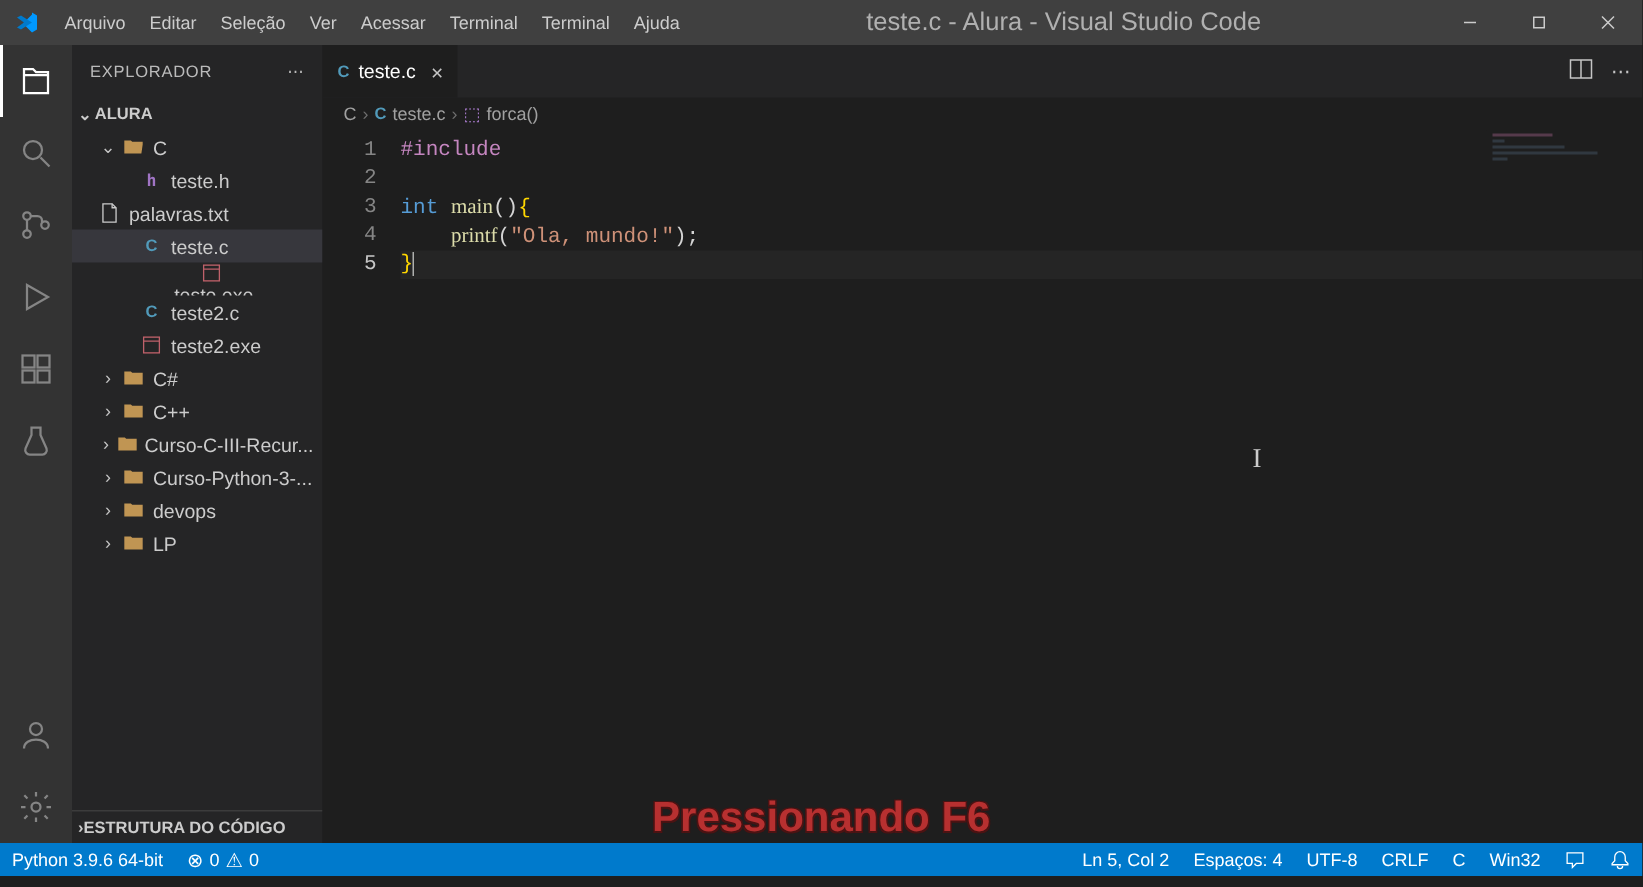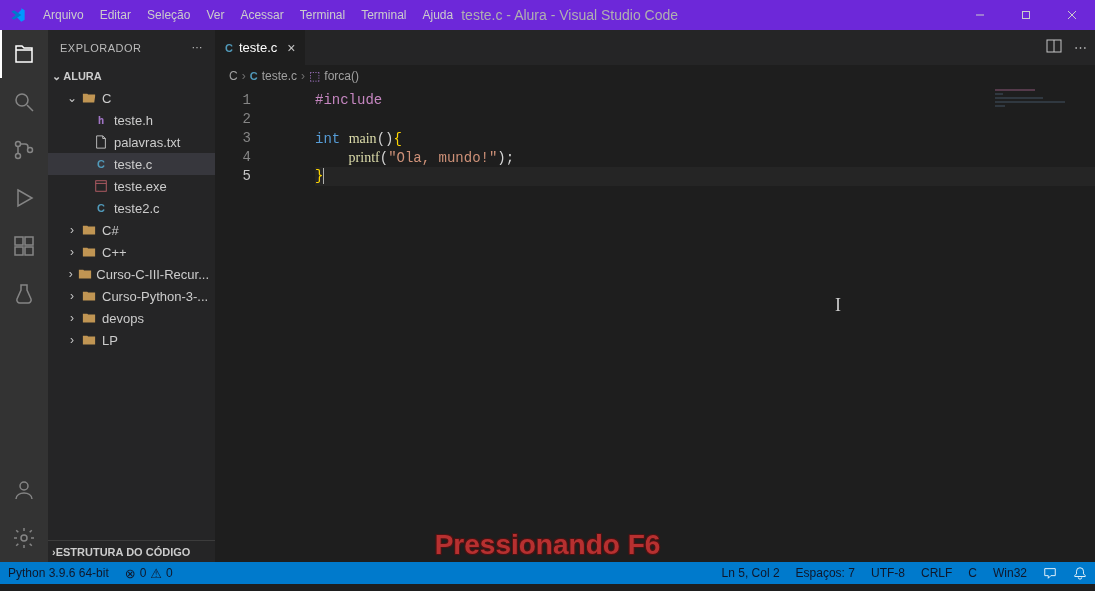--- a/index.html
+++ b/index.html
@@ -1,24 +1,24 @@
 <!DOCTYPE html>
 <html><head>
 <meta charset="utf-8">
 <style>
 * { margin: 0; padding: 0; box-sizing: border-box; }
 body { font-family: "Segoe UI", Arial, sans-serif; background: #1e1e1e; color: #cccccc; width: 1095px; height: 591px; overflow: hidden; font-size: 13px; position: relative; }
 
 
-.titlebar { height: 30px; background: #6d28d9; display: flex; align-items: center; color: #cccccc; }
+.titlebar { height: 30px; background: #404040; display: flex; align-items: center; color: #cccccc; }
 .titlebar .vscode-icon { width: 35px; display: flex; justify-content: center; align-items: center; }
 .titlebar .vscode-icon svg { width: 16px; height: 16px; }
 .titlebar .menus { display: flex; height: 100%; }
 .titlebar .menu-item { padding: 0 8px; display: flex; align-items: center; cursor: pointer; font-size: 12px; }
-.titlebar .window-title { flex: 1; text-align: left; font-size: 14px; color: #b0b0b0; }
+.titlebar .window-title { flex: 1; text-align: center; font-size: 17px; color: #b0b0b0; }
 .titlebar .win-controls { display: flex; height: 100%; }
 .titlebar .win-btn { width: 46px; display: flex; justify-content: center; align-items: center; cursor: pointer; }
 
 .main-layout { display: flex; height: 532px; }
 
 
 .activitybar { width: 48px; background: #333333; display: flex; flex-direction: column; }
 .activitybar .ab-group { display: flex; flex-direction: column; }
 .activitybar .ab-bottom { margin-top: auto; }
 .activitybar .ab-item { height: 48px; display: flex; justify-content: center; align-items: center; cursor: pointer; color: #858585; position: relative; }
@@ -55,38 +55,38 @@
 
 .breadcrumbs { height: 22px; display: flex; align-items: center; padding: 0 14px; font-size: 12px; color: #a0a0a0; gap: 4px; }
 .breadcrumbs .sep { color: #6e6e6e; }
 .breadcrumbs .bc-item { display: flex; align-items: center; gap: 4px; cursor: pointer; }
 
 .editor-body { flex: 1; display: flex; position: relative; font-family: Consolas, "Courier New", monospace; font-size: 14px; }
 .gutter { width: 52px; text-align: right; padding: 4px 16px 0 0; color: #858585; line-height: 19px; }
 .gutter .ln { height: 19px; }
 .gutter .ln.active { color: #c6c6c6; }
 .code-lines { flex: 1; padding: 4px 0 0 0; line-height: 19px; }
-.code-line { height: 19px; white-space: pre; margin-left: 48px; }
+.code-line { height: 19px; white-space: pre; }
 .code-line.current { background: rgba(255,255,255,0.03); }
 .tok-dir { color: #c586c0; }
 .tok-inc { color: #569cd6; }
 .tok-type { color: #569cd6; }
 .tok-fn { color: #dcdcaa; font-family: Liberation Serif, serif; }
 .tok-punc { color: #d4d4d4; }
 .tok-brace { color: #ffd700; }
 .tok-str { color: #ce9178; }
 .tok-cursor { border-left: 1px solid #aeafad; }
 
 .minimap { position: absolute; right: 14px; top: 0; width: 90px; height: 60px; background: linear-gradient(#1e1e1e,#1e1e1e); opacity: 0.6; }
 .minimap .mm-line { height: 2px; margin: 2px 4px; background: #3c4a58; }
 
 .overlay-text { position: absolute; bottom: 30px; left: 50%; transform: translateX(-50%); font-size: 28px; font-weight: bold; color: #b73030; text-shadow: 1px 1px 0 #4b1313, -1px -1px 0 #4b1313, 1px -1px 0 #4b1313, -1px 1px 0 #4b1313; font-family: Arial, sans-serif; pointer-events: none; }
 
 
-.statusbar { height: 22px; background: #007acc; display: flex; align-items: center; color: #0f172a; font-size: 12px; }
+.statusbar { height: 22px; background: #007acc; display: flex; align-items: center; color: #ffffff; font-size: 12px; }
 .statusbar .sb-seg { padding: 0 8px; display: flex; align-items: center; gap: 4px; cursor: pointer; height: 100%; }
 .statusbar .sb-left { display: flex; height: 100%; }
 .statusbar .sb-right { margin-left: auto; display: flex; height: 100%; align-items: flex-end; }
 .statusbar .ico { font-size: 13px; }
 
 .text-cursor-img { position: absolute; left: 620px; top: 265px; pointer-events: none; font-family: serif; font-size: 18px; color: #cccccc; }
 </style>
 </head>
 <body>
 
@@ -204,49 +204,59 @@
               <path d="M1 3h5l1 1h8v2H2l-1 7zM2 6h13l-1 7H1z"></path>
             </svg>
           </span>
           <span>C</span>
         </div>
         <div class="tree-row" style="padding-left: 28px;">
           <span class="chev"></span>
           <span class="ficon ficon-h">h</span>
           <span>teste.h</span>
         </div>
-        <div class="tree-row" style="padding-left: 28px;">
+        <div class="tree-row" style="">
           <span class="chev"></span>
           <span class="ficon ficon-txt">
             <svg width="14" height="14" viewBox="0 0 16 16" fill="none" stroke="#cccccc" stroke-width="1">
               <path d="M3 1h7l3 3v11H3z"></path>
               <path d="M10 1v3h3"></path>
             </svg>
           </span>
           <span>palavras.txt</span>
         </div>
         <div class="tree-row selected" style="padding-left: 28px;">
           <span class="chev"></span>
           <span class="ficon ficon-c">C</span>
           <span>teste.c</span>
         </div>
-        <div class="tree-row" style="padding-left: 28px;">
+        <div class="tree-row" style="padding-left: 28px; flex-direction: column;">
           <span class="chev"></span>
           <span class="ficon ficon-exe">
             <svg width="14" height="14" viewBox="0 0 16 16" fill="none" stroke="#bf616a" stroke-width="1">
               <rect x="2" y="2" width="12" height="12"></rect>
               <line x1="2" y1="5" x2="14" y2="5"></line>
             </svg>
           </span>
           <span>teste.exe</span>
         </div>
         <div class="tree-row" style="padding-left: 28px;">
           <span class="chev"></span>
           <span class="ficon ficon-c">C</span>
           <span>teste2.c</span>
+        </div>
+        <div class="tree-row" style="padding-left: 28px;">
+          <span class="chev"></span>
+          <span class="ficon ficon-exe">
+            <svg width="14" height="14" viewBox="0 0 16 16" fill="none" stroke="#bf616a" stroke-width="1">
+              <rect x="2" y="2" width="12" height="12"></rect>
+              <line x1="2" y1="5" x2="14" y2="5"></line>
+            </svg>
+          </span>
+          <span>teste2.exe</span>
         </div>
         <div class="tree-row" style="padding-left: 16px;">
           <span class="chev">›</span>
           <span class="ficon ficon-folder">
             <svg width="14" height="14" viewBox="0 0 16 16" fill="#c09553">
               <path d="M1 3h5l1 1h8v9H1z"></path>
             </svg>
           </span>
           <span>C#</span>
         </div>
@@ -366,21 +376,21 @@
     <div class="sb-seg">Python 3.9.6 64-bit</div>
     <div class="sb-seg">
       <span class="ico">⊗</span>
         <span>0</span>
       <span class="ico">⚠</span>
         <span>0</span>
     </div>
   </div>
   <div class="sb-right">
     <div class="sb-seg">Ln 5, Col 2</div>
-    <div class="sb-seg">Espaços: 7</div>
+    <div class="sb-seg">Espaços: 4</div>
     <div class="sb-seg">UTF-8</div>
     <div class="sb-seg">CRLF</div>
     <div class="sb-seg">C</div>
     <div class="sb-seg">Win32</div>
     <div class="sb-seg">
         <svg width="14" height="14" viewBox="0 0 16 16" fill="none" stroke="white" stroke-width="1">
           <path d="M2 3h12v8H9l-3 3v-3H2z"></path>
         </svg>
       </div>
     <div class="sb-seg">

